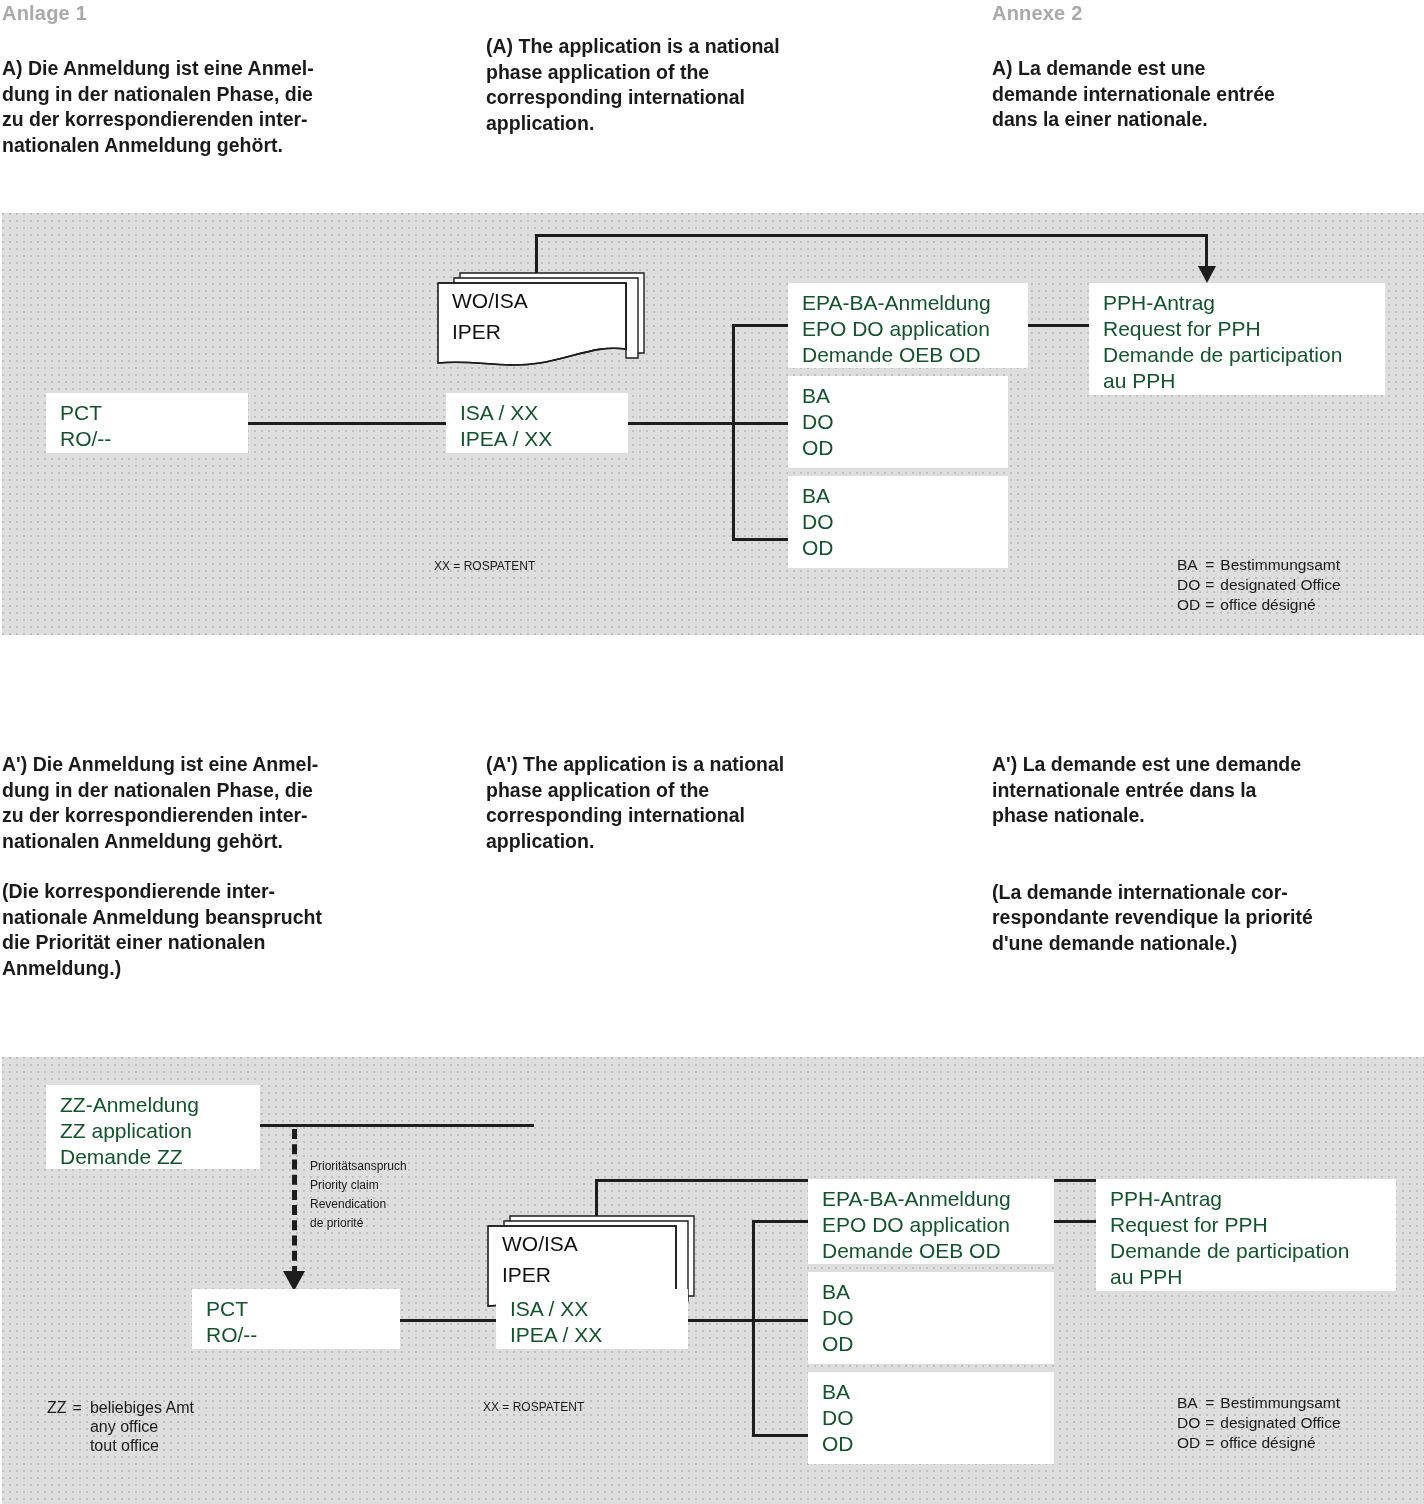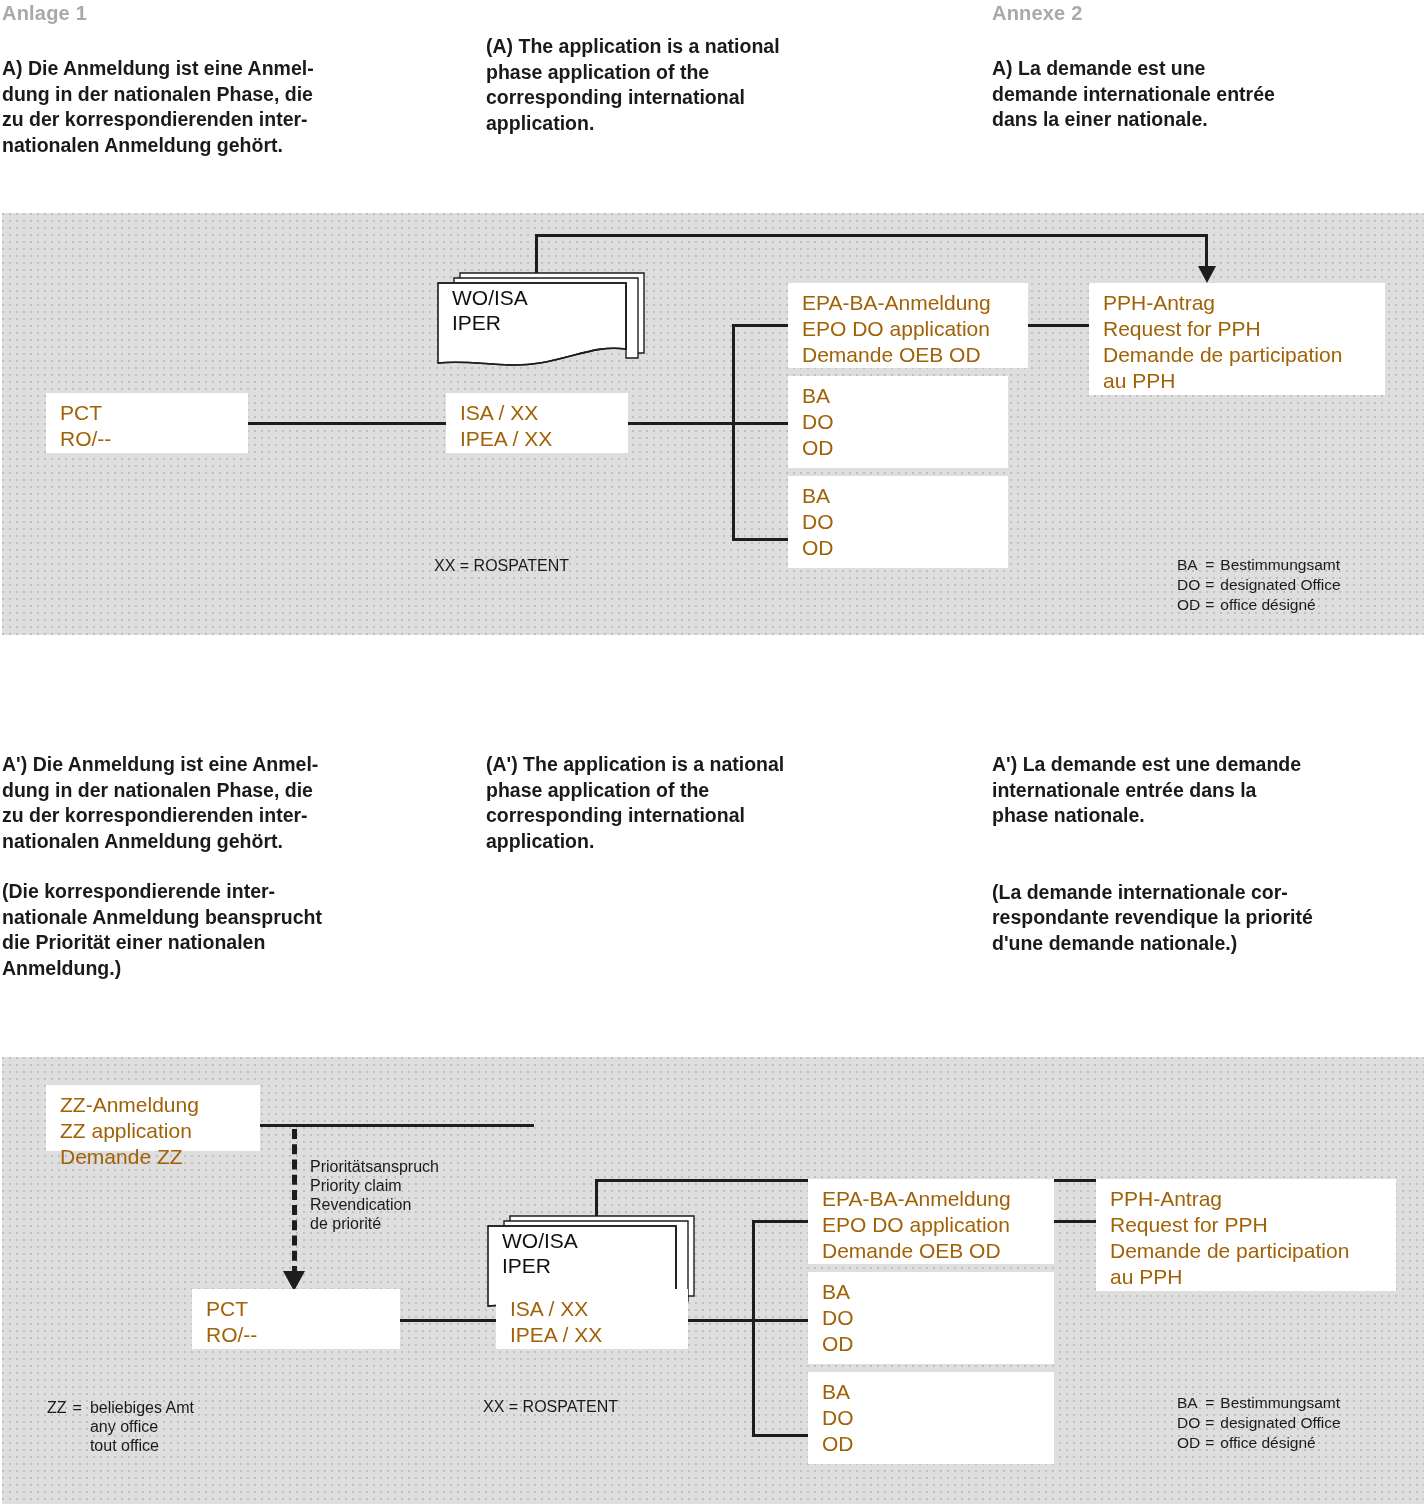--- a/index.html
+++ b/index.html
@@ -62,37 +62,37 @@
   #panel-2 { top: 1057px; height: 447px; }
 
   
   .node {
     position: absolute;
     background: #ffffff;
     box-sizing: border-box;
     padding: 7px 0 7px 14px;
     font-size: 21px;
     line-height: 26px;
-    color: #a16207;
+    color: #14532d;
     white-space: pre-line;
     z-index: 5;
   }
 
   
   .docstack {
     position: absolute;
     z-index: 5;
   }
   .docstack svg { display: block; }
   .docstack .doclabel {
     position: absolute;
     left: 16px;
     top: 16px;
     font-size: 21px;
-    line-height: 25px;
+    line-height: 31px;
     white-space: pre-line;
     color: #111;
   }
 
   
   .ln {
     position: absolute;
     background: #1d1d1d;
     z-index: 3;
   }
@@ -115,21 +115,21 @@
   }
   .arrow-down.big {
     border-left-width: 11px;
     border-right-width: 11px;
     border-top-width: 20px;
   }
 
   
   .note {
     position: absolute;
-    font-size: 16px;
+    font-size: 12px;
     line-height: 18px;
     color: #1a1a1a;
     white-space: pre;
     z-index: 6;
   }
   .legend {
     position: absolute;
     font-size: 15.5px;
     line-height: 19px;
     color: #1a1a1a;
@@ -303,21 +303,21 @@
     <svg width="212" height="100" viewBox="0 0 212 100">
       <path d="M24,4 H208 V84 H196 V12 H24 Z" fill="#ffffff" stroke="#1d1d1d" stroke-width="1.4"></path>
       <path d="M18,9 H202 V89 H190 V17 H18 Z" fill="#ffffff" stroke="#1d1d1d" stroke-width="1.4"></path>
       <path d="M2,14 H190 V80 C160,76 140,88 104,94 C68,100 36,90 2,94 Z" fill="#ffffff" stroke="#1d1d1d" stroke-width="1.6"></path>
       <path d="M2,14 H190 V80 C160,76 140,88 104,94 C68,100 36,90 2,94" fill="none" stroke="#1d1d1d" stroke-width="1.6"></path>
     </svg>
     <div class="doclabel">WO/ISA
 IPER</div>
   </div>
 
-  <div class="node" style="left:44px;top:28px;width:214px;height:66px;">ZZ-Anmeldung
+  <div class="node" style="left:44px;top:28px;width:214px;height:84px;">ZZ-Anmeldung
 ZZ application
 Demande ZZ</div>
 
   <div class="node" style="left:190px;top:232px;width:208px;height:60px;">PCT
 RO/--</div>
 
   <div class="node" style="left:494px;top:232px;width:192px;height:60px;">ISA / XX
 IPEA / XX</div>
 
   <div class="node" style="left:806px;top:122px;width:246px;height:85px;">EPA-BA-Anmeldung

